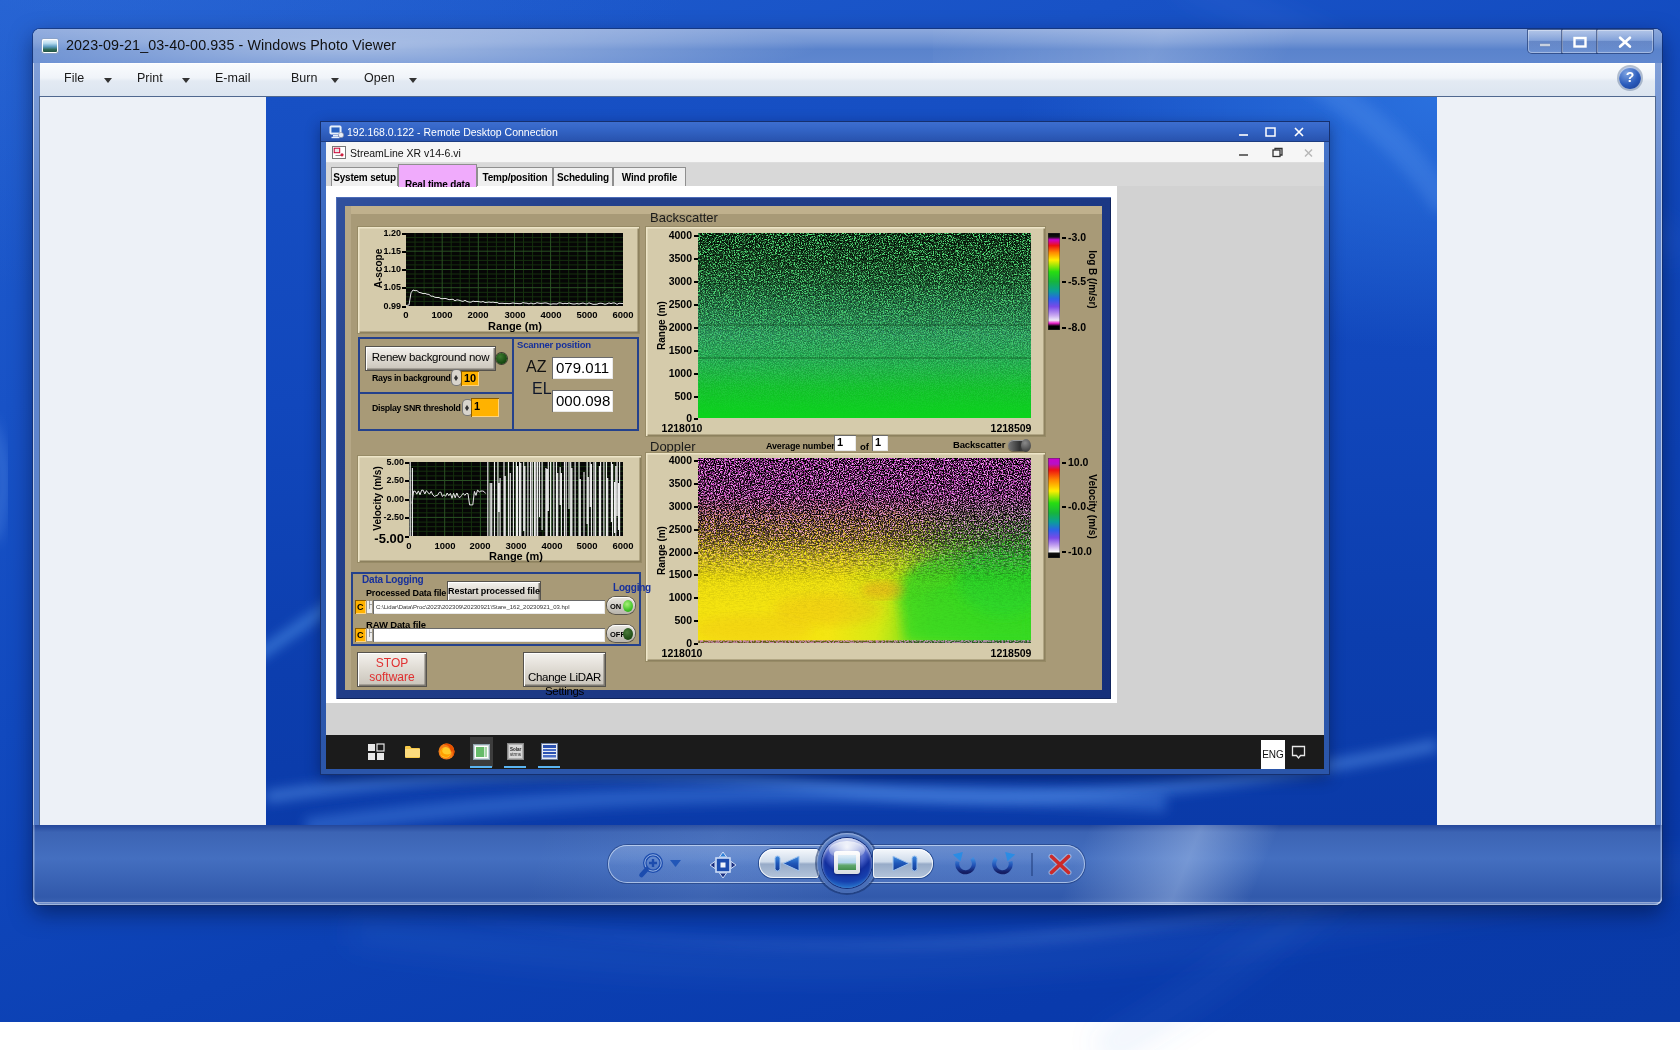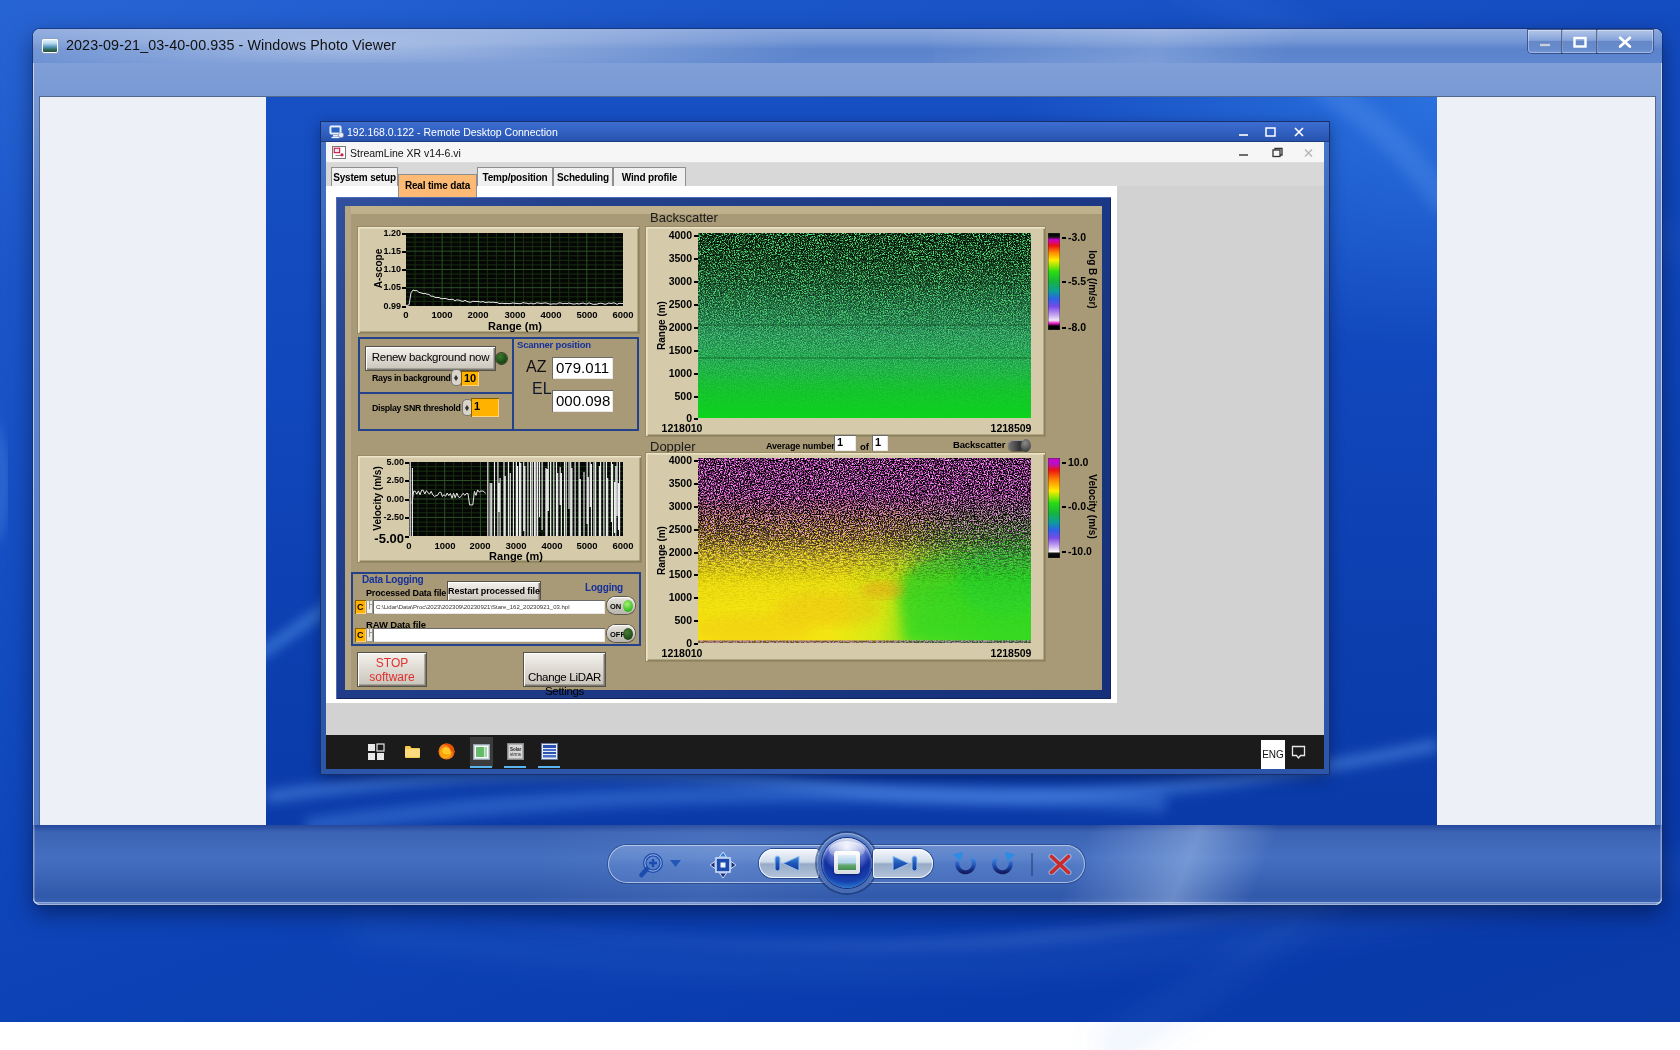--- a/index.html
+++ b/index.html
@@ -53,21 +53,21 @@
 #bigpic .inner{position:absolute;left:4px;top:4px;right:4px;bottom:4px;background:linear-gradient(180deg,#d8eaf6 0%,#b2d4ec 50%,#62a86e 68%,#44904f 100%);}
 
 #rdp{position:absolute;left:55px;top:25px;width:1008px;height:652px;background:linear-gradient(180deg,#4a78cc,#2e5cb4 30%,#2b56aa);box-shadow:0 0 0 1px #16306e, 0 4px 14px rgba(0,10,40,.45)}
 #rdp-title{position:absolute;left:0;top:0;width:100%;height:20px;background:linear-gradient(180deg,#3d6ecf 0%,#3263c4 45%,#2853ae 100%);border-bottom:1px solid #1c3c80}
 #rdp-title .txt{position:absolute;left:26px;top:4px;font-size:10.5px;color:#fff;white-space:nowrap}
 #client{position:absolute;left:5px;top:20px;width:998px;height:627px;background:#d2d2d2;overflow:hidden}
 #sl-title{position:absolute;left:0;top:0;width:998px;height:21px;background:#f6f6f6;border-bottom:1px solid #ddd}
 #sl-title .txt{position:absolute;left:24px;top:5px;font-size:10.5px;color:#111;white-space:nowrap}
 #tabstrip{position:absolute;left:0;top:21px;width:998px;height:23px;background:#d8d8d8}
 .tab{position:absolute;top:4px;height:19px;background:#f0f0f0;border:1px solid #8f8f8f;border-bottom:none;font-size:10px;font-weight:bold;color:#000;text-align:center;padding-top:4px;letter-spacing:-0.2px;overflow:hidden}
-.tab.sel{top:11px;height:23px;background:#fdba74;z-index:3;padding-top:5px}
+.tab.sel{top:1px;height:23px;background:#f0abfc;z-index:3;padding-top:14px}
 #whitestrip{position:absolute;left:0;top:44px;width:791px;height:517px;background:#fff}
 #panel-border{position:absolute;left:10px;top:55px;width:775px;height:502px;background:linear-gradient(135deg,#31519e 0%,#24418c 18%,#1c3884 60%,#16307a 100%);box-shadow:inset 1px 1px 0 #4c6cb8,inset -1px -1px 0 #10245c}
 #panel{position:absolute;left:9px;top:9px;width:757px;height:484px;background:#a89a77}
 #panel .topband{position:absolute;left:0;top:0;width:100%;height:8px;background:#c0b18d}
 #panel .leftband{position:absolute;left:0;top:0;width:6px;height:100%;background:#b5a786}
 
 .cframe{position:absolute;background:#d5cbab;box-shadow:inset 1.5px 1.5px 0 #eee5c8,inset -1.5px -1.5px 0 #8d815f,0 0 0 1px #978b66}
 .axl{position:absolute;font-size:9.5px;font-weight:bold;color:#000;white-space:nowrap}
 .axr{position:absolute;font-size:9.5px;font-weight:bold;color:#000;text-align:right;white-space:nowrap}
 .rot{position:absolute;font-size:10px;font-weight:bold;color:#000;white-space:nowrap;transform:rotate(-90deg);transform-origin:center}
@@ -139,20 +139,32 @@
         <svg width="15" height="13">
           <rect x="2" y="2.5" width="11" height="8.5" fill="none" stroke="#fff" stroke-width="2.4"></rect>
         </svg>
       </div>
 <div class="cap" id="cap-close">
         <svg width="15" height="13">
           <path d="M2.6 2.2 12.4 11M12.4 2.2 2.6 11" stroke="#fff" stroke-width="2.7" stroke-linecap="round"></path>
         </svg>
       </div>
 
+<div id="menu">
+<div class="mitem" style="left:24px">File</div>
+        <div class="marr" style="left:64px"></div>
+<div class="mitem" style="left:97px">Print</div>
+        <div class="marr" style="left:142px"></div>
+<div class="mitem" style="left:175px">E-mail</div>
+<div class="mitem" style="left:251px">Burn</div>
+        <div class="marr" style="left:291px"></div>
+<div class="mitem" style="left:324px">Open</div>
+        <div class="marr" style="left:369px"></div>
+<div id="help">?</div>
+</div>
 <div id="content">
 <div id="photo">
 
 <svg class="sw" width="1171" height="728" viewBox="0 0 1171 728" style="position:absolute;left:0;top:0">
  <defs>
   <filter id="pbl" x="-40%" y="-40%" width="180%" height="180%">
                 <feGaussianBlur stdDeviation="6"></feGaussianBlur>
               </filter>
  </defs>
  <path d="M-10 560 Q 30 532 74 502" fill="none" stroke="#559aee" stroke-opacity=".55" stroke-width="11" filter="url(#pbl)"></path>
@@ -549,21 +561,21 @@
                   <div class="xlab" style="left:171px;top:334px">3000</div>
                   <div class="xlab" style="left:207px;top:334px">4000</div>
                   <div class="xlab" style="left:242px;top:334px">5000</div>
                   <div class="xlab" style="left:278px;top:334px">6000</div>
                   <div class="xlab" style="left:171px;top:344px;font-size:11px">Range (m)</div>
                   <div class="rot" style="left:-6px;top:287px;width:76px;text-align:center;font-size:10px">Velocity (m/s)</div>
                   <div class="gbox" style="left:6px;top:366px;width:290px;height:74px"></div>
                   <div class="navytxt" style="left:17px;top:368px">Data Logging</div>
                   <div class="blktxt" style="left:21px;top:382px;font-size:9px">Processed Data file</div>
                   <div class="btn3d" style="left:103px;top:376px;width:92px;height:19px;font-size:9px;font-weight:bold;padding-top:4px;letter-spacing:-0.1px">Restart processed file</div>
-                  <div class="navytxt" style="left:240px;top:376px">Logging</div>
+                  <div class="navytxt" style="left:268px;top:376px">Logging</div>
                   <div class="orangef" style="left:10px;top:394px;width:11px;height:14px;font-size:9px;padding:2px 0 0 2px">C</div>
                   <div class="abs" style="left:22px;top:395px;width:5px;height:12px;background:#eee;box-shadow:0 0 0 0.5px #999;font-size:7px;color:#555">├</div>
                   <div class="whitef" style="left:28px;top:394px;width:232px;height:14px;font-size:6px;padding:4px 0 0 3px;color:#333;letter-spacing:0">C:\Lidar\Data\Proc\2023\202309\20230921\Stare_162_20230921_03.hpl</div>
                   <div class="tgl" style="left:262px;top:391px">
                     <div class="lab">ON</div>
                     <div class="lens lon"></div>
                   </div>
                   <div class="blktxt" style="left:21px;top:413px">RAW Data file</div>
                   <div class="orangef" style="left:10px;top:422px;width:11px;height:14px;font-size:9px;padding:2px 0 0 2px">C</div>
                   <div class="abs" style="left:22px;top:423px;width:5px;height:12px;background:#eee;box-shadow:0 0 0 0.5px #999;font-size:7px;color:#555">├</div>

